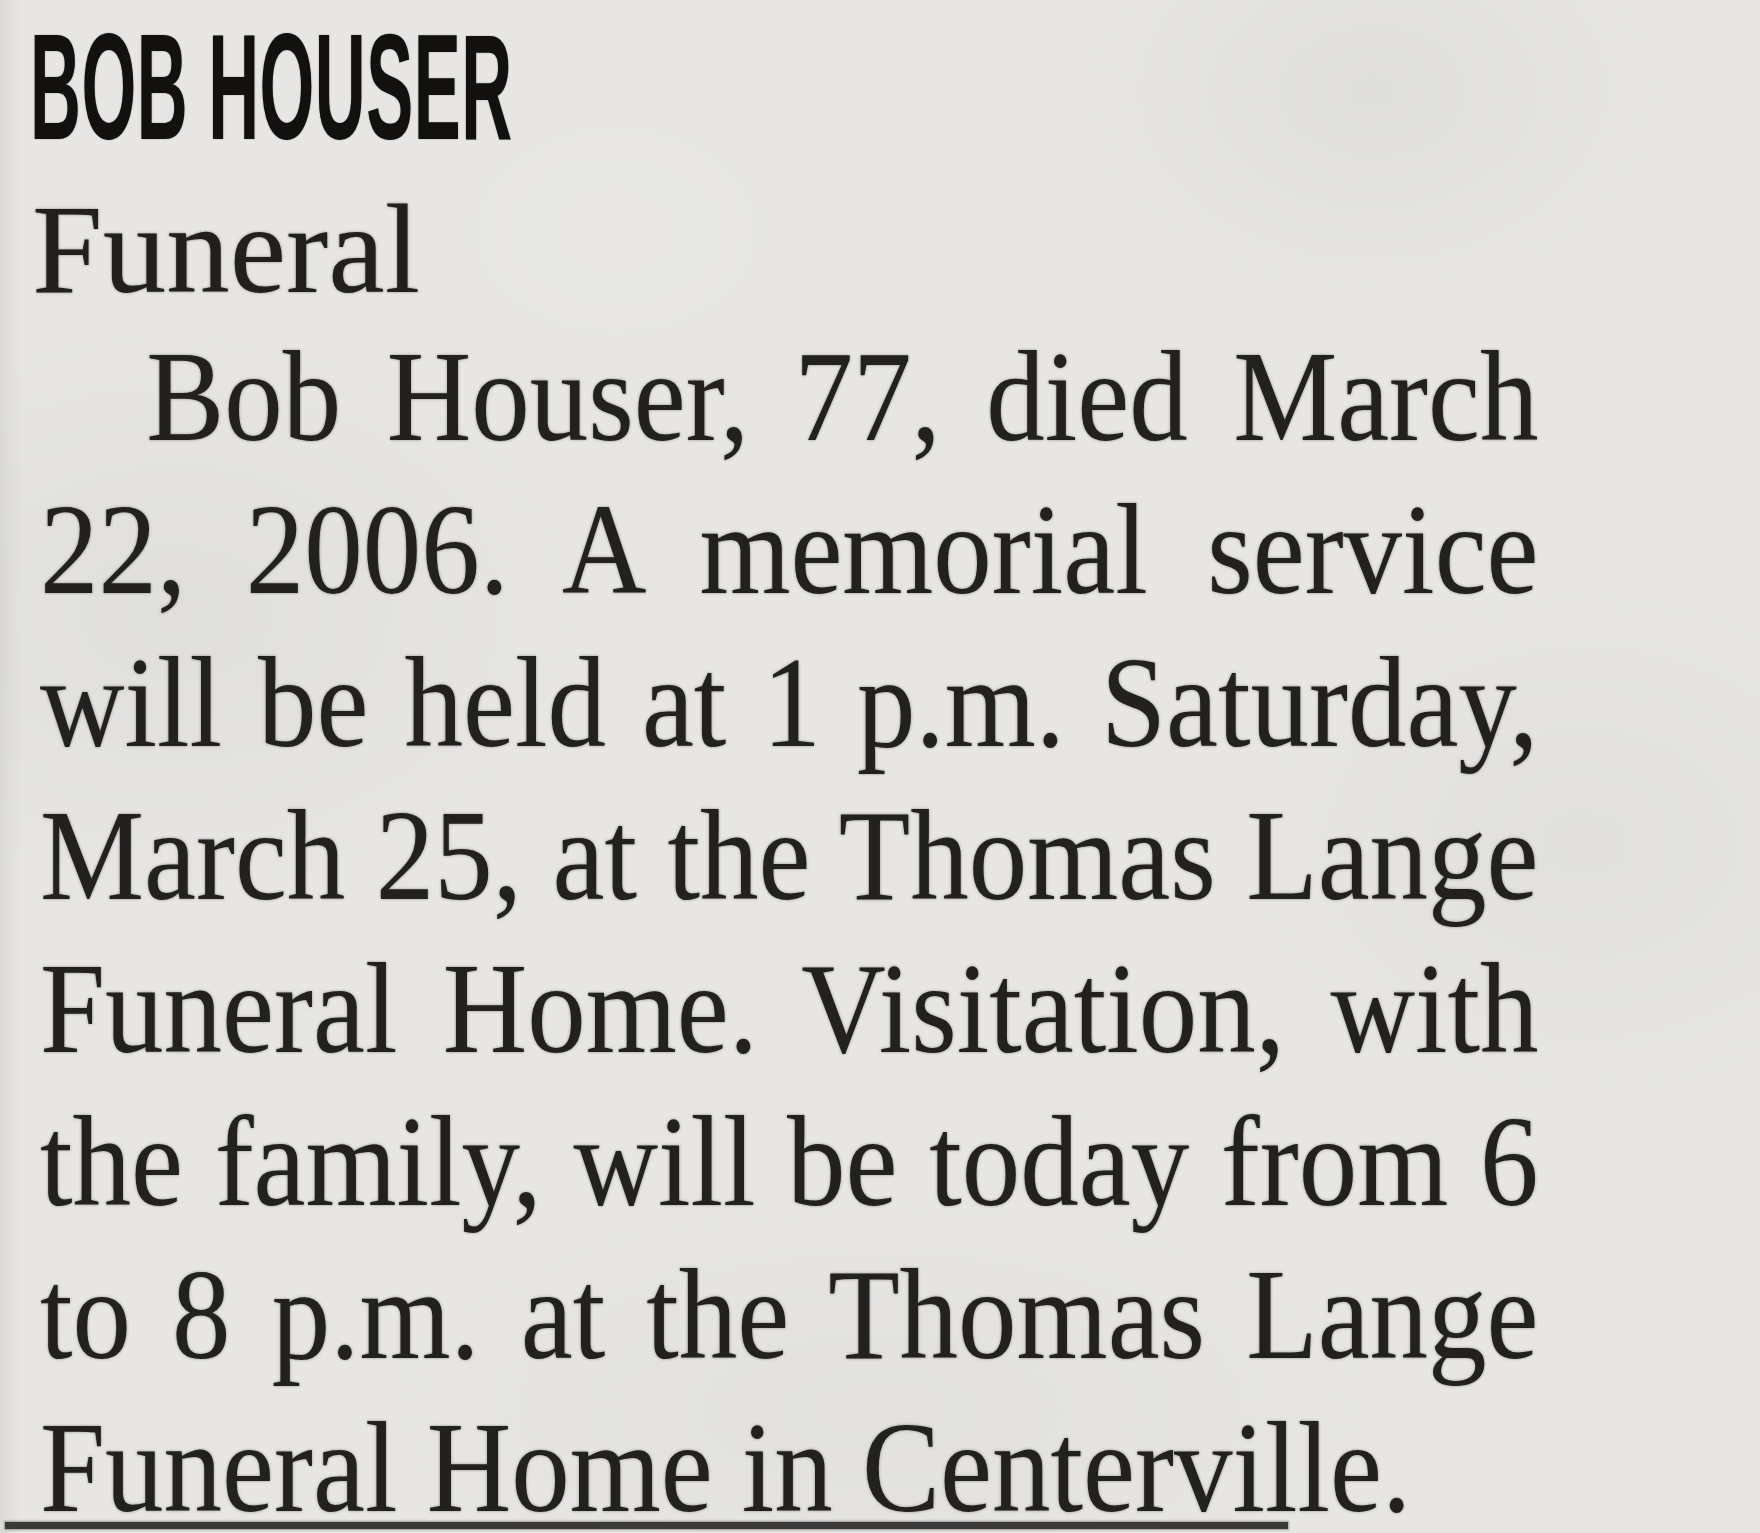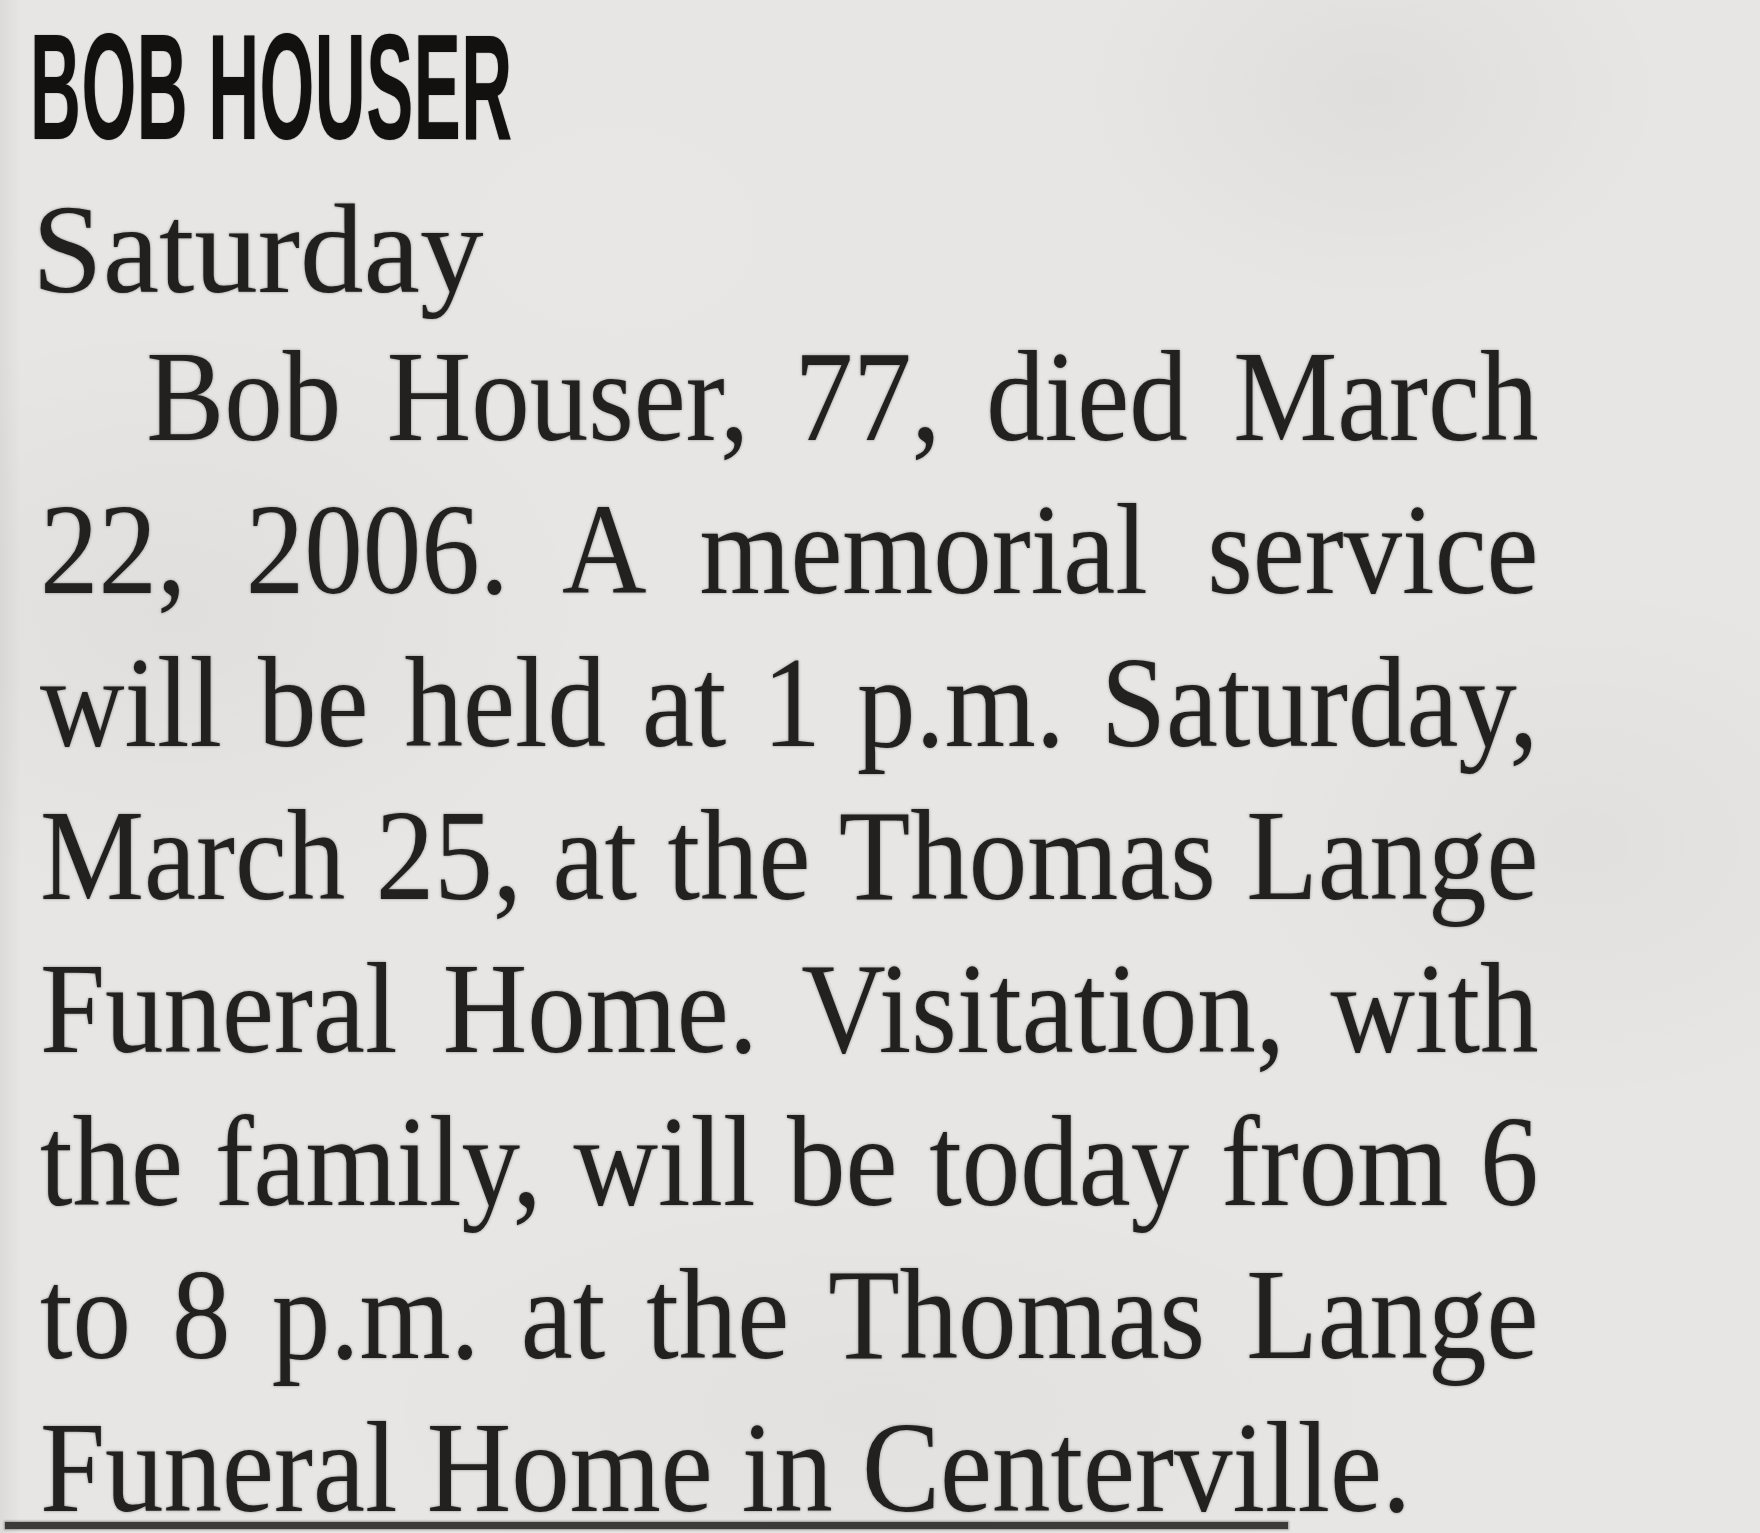--- a/index.html
+++ b/index.html
@@ -96,21 +96,21 @@
     box-shadow: 0 0 2px 1px rgba(40,40,40,0.4);
   }
 </style>
 </head>
 <body>
 
 <div class="sheet">
 
   <div class="headline">BOB HOUSER</div>
 
-  <div class="dateline">Saturday</div>
+  <div class="dateline">Funeral</div>
 
   <div class="bodyblock">
     <div class="bline first">Bob Houser, 77, died March</div>
     <div class="bline">22, 2006.  A memorial service</div>
     <div class="bline">will be held at 1 p.m. Saturday,</div>
     <div class="bline">March 25, at the Thomas Lange</div>
     <div class="bline">Funeral Home.  Visitation, with</div>
     <div class="bline">the family, will be today from 6</div>
     <div class="bline">to 8 p.m. at the Thomas Lange</div>
     <div class="bline last">Funeral Home in Centerville.</div>

